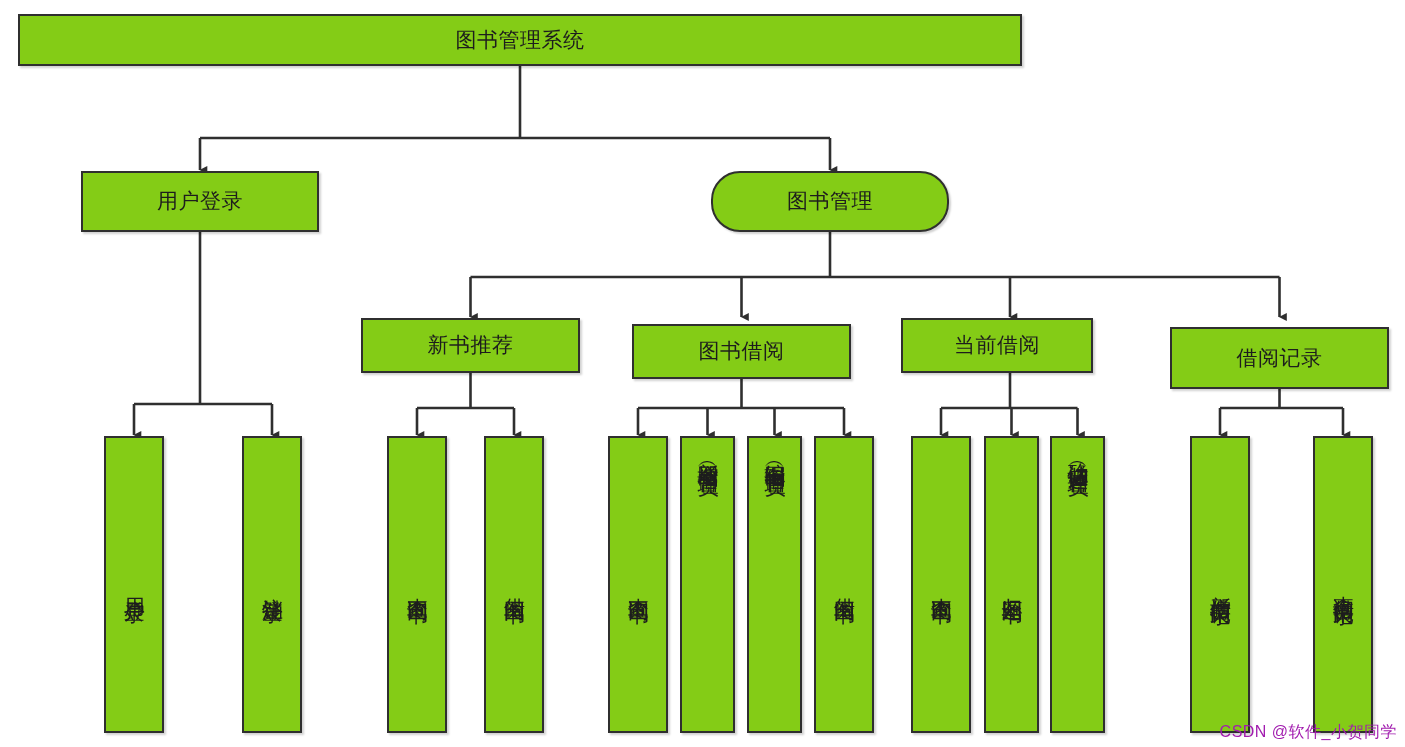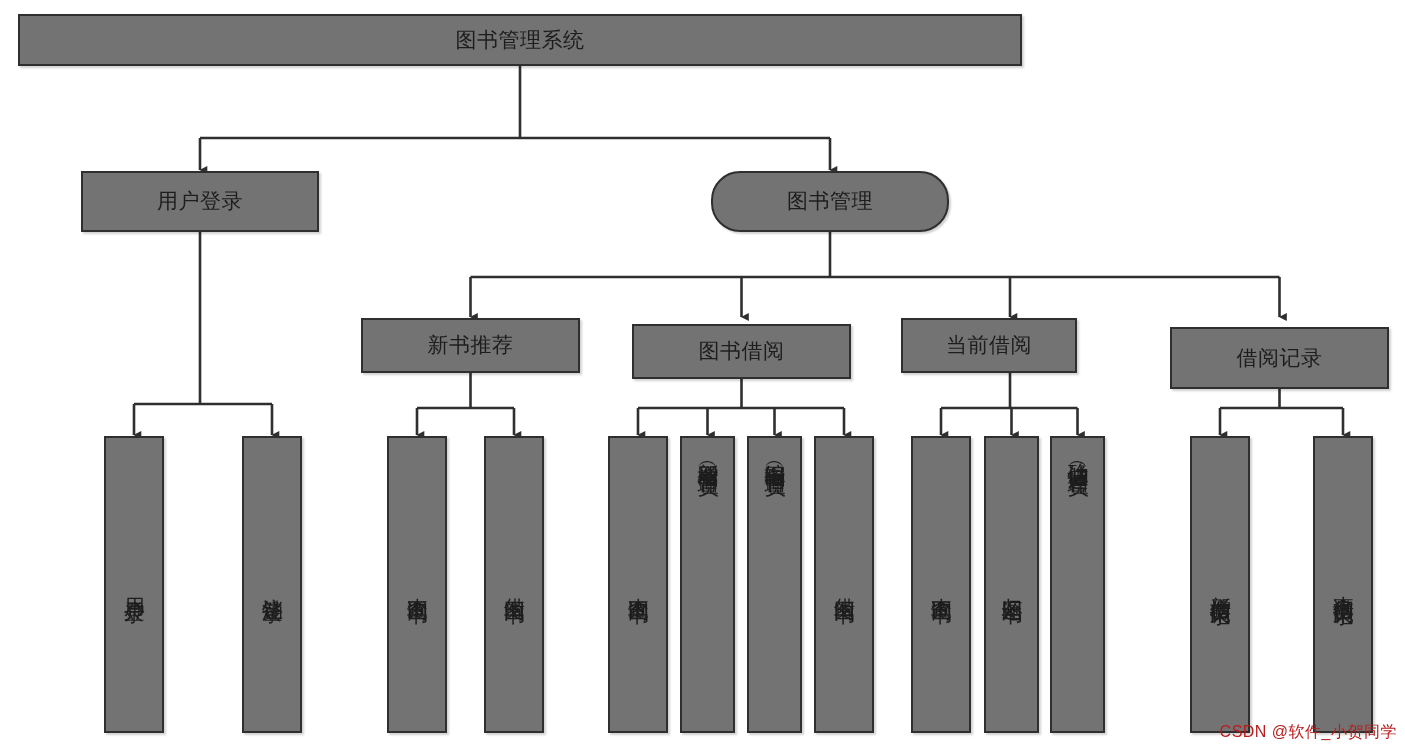--- a/index.html
+++ b/index.html
@@ -22,21 +22,21 @@
     position: absolute;
     left: 0;
     top: 0;
     width: 1405px;
     height: 747px;
     pointer-events: none;
   }
   .node {
     position: absolute;
     box-sizing: border-box;
-    background: #737373;
+    background: #84cc16;
     border: 2px solid #2f2f2f;
     display: flex;
     align-items: center;
     justify-content: center;
     box-shadow: 2px 2px 2px rgba(0,0,0,0.18);
   }
   .node-label {
     color: #1d1d1d;
     font-size: 21px;
     line-height: 1.28;
@@ -59,21 +59,21 @@
   }
   .node.vertical.centered {
     align-items: center;
     padding-top: 0;
   }
   #watermark {
     position: absolute;
     right: 8px;
     bottom: 4px;
     font-size: 16px;
-    color: #b91c1c;
+    color: #a21caf;
     letter-spacing: 0.5px;
     white-space: nowrap;
     user-select: none;
   }
 </style>
 </head>
 <body>
 
 <div id="diagram-root">
   <svg id="edges-layer" width="1405" height="747" viewBox="0 0 1405 747" aria-hidden="true">
@@ -128,21 +128,21 @@
       </div>
       <div class="node" style="left: 711px; top: 171px; width: 238px; height: 61px; border-radius: 29px;">
         <span class="node-label">图书管理</span>
       </div>
       <div class="node" style="left: 361px; top: 318px; width: 219px; height: 55px;">
         <span class="node-label">新书推荐</span>
       </div>
       <div class="node" style="left: 632px; top: 318px; width: 219px; height: 55px; margin-top: 6px;">
         <span class="node-label">图书借阅</span>
       </div>
-      <div class="node" style="left: 901px; top: 318px; width: 176px; height: 55px;">
+      <div class="node" style="left: 901px; top: 318px; width: 192px; height: 55px;">
         <span class="node-label">当前借阅</span>
       </div>
       <div class="node" style="left: 1170px; top: 327px; width: 219px; height: 62px;">
         <span class="node-label">借阅记录</span>
       </div>
       <div class="node vertical centered" style="left: 104px; top: 436px; width: 60px; height: 297px;">
         <span class="node-label">用户登录</span>
       </div>
       <div class="node vertical centered" style="left: 242px; top: 436px; width: 60px; height: 297px;">
         <span class="node-label">注销登录</span>

